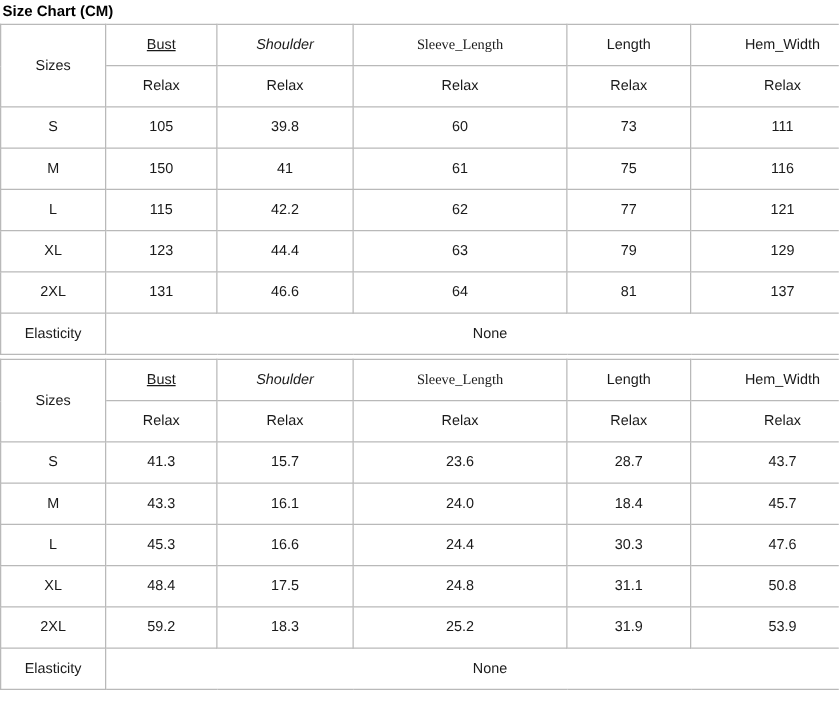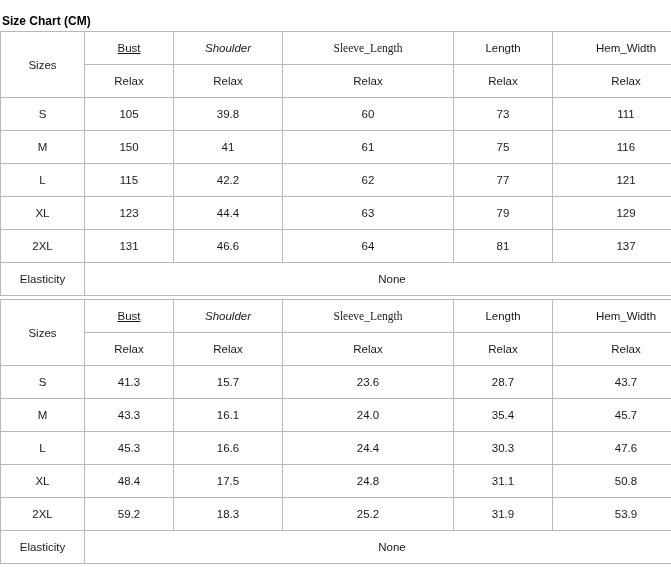--- a/index.html
+++ b/index.html
@@ -17,21 +17,21 @@
   .page {
     width: 671px;
     height: 567px;
     position: relative;
     box-sizing: border-box;
   }
   .chart-title {
     font-size: 12px;
     font-weight: bold;
     color: #000000;
-    padding: 14px 0 3px 2px;
+    padding: 2px 0 3px 2px;
     line-height: 14px;
   }
   table.size-table {
     border-collapse: collapse;
     width: 669px;
     margin: 0;
     table-layout: fixed;
   }
   table.size-table td {
     border: 1px solid #b9b9b9;
@@ -161,21 +161,21 @@
           <td>15.7</td>
           <td>23.6</td>
           <td>28.7</td>
           <td>43.7</td>
         </tr>
         <tr>
           <td>M</td>
           <td>43.3</td>
           <td>16.1</td>
           <td>24.0</td>
-          <td>35.4</td>
+          <td>18.4</td>
           <td>45.7</td>
         </tr>
         <tr>
           <td>L</td>
           <td>45.3</td>
           <td>16.6</td>
           <td>24.4</td>
           <td>30.3</td>
           <td>47.6</td>
         </tr>

